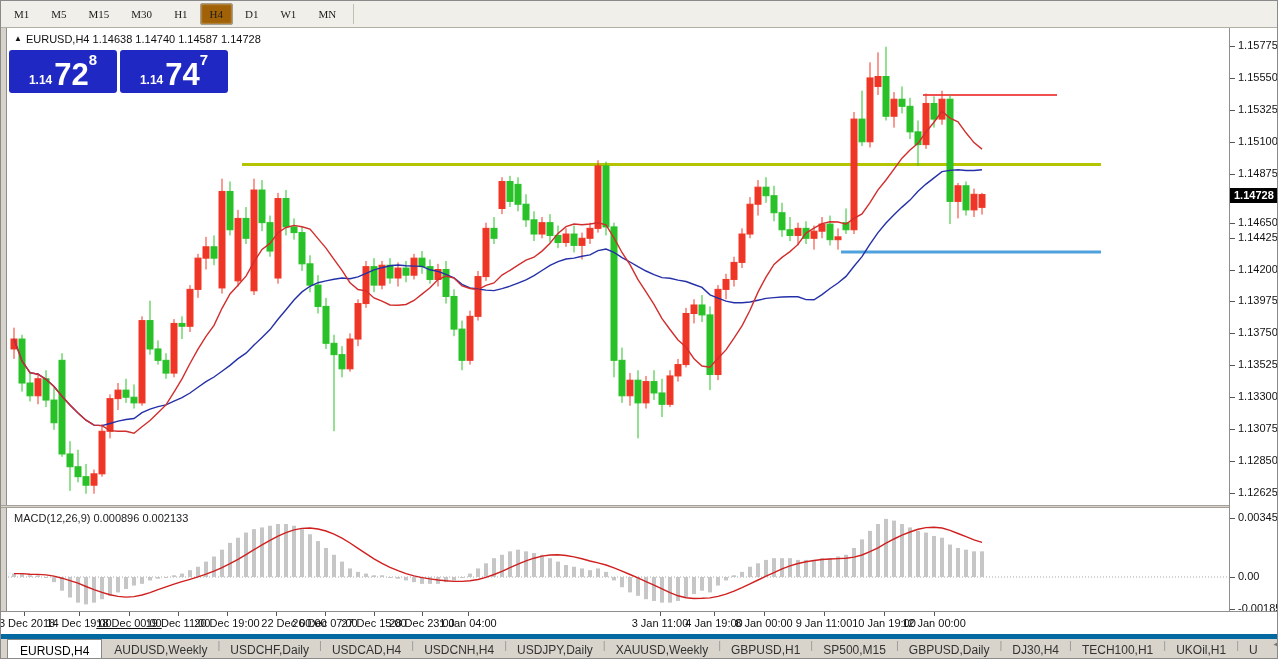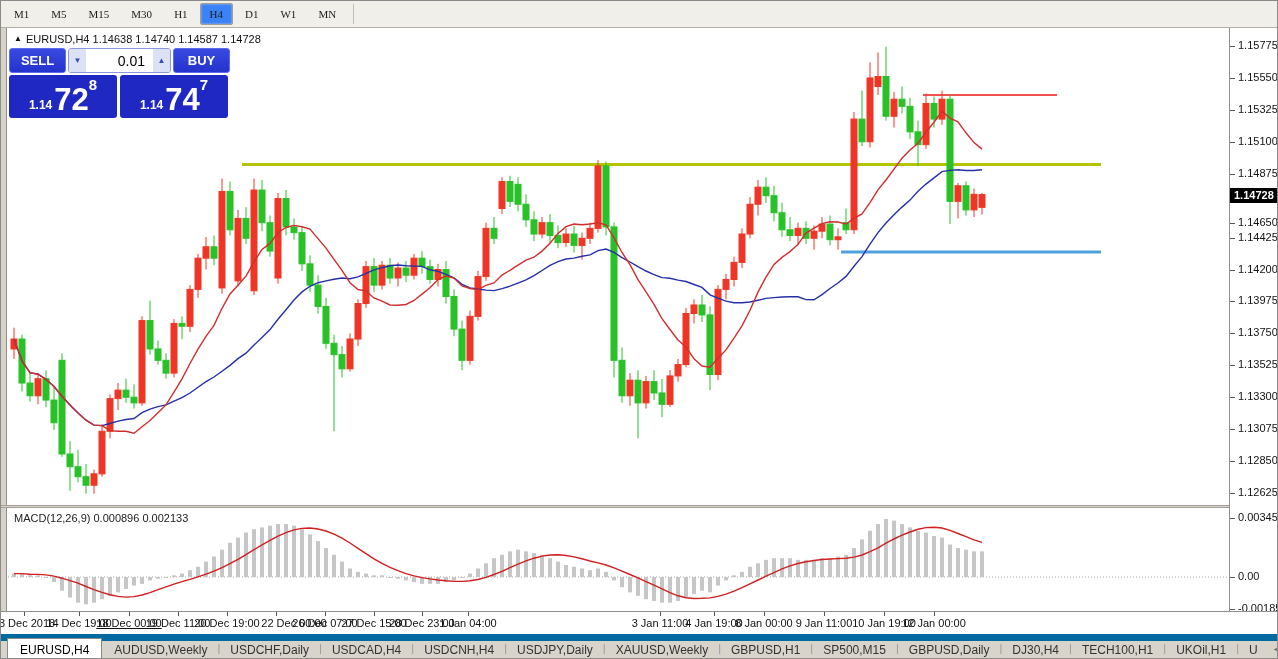--- a/index.html
+++ b/index.html
@@ -1,21 +1,21 @@
 <!DOCTYPE html>
 <html><head>
 <meta charset="utf-8">
 <style>
   html,body{margin:0;padding:0;background:#9b9b9b;}
   *{box-sizing:border-box;font-family:"Liberation Sans",sans-serif;}
   #win{position:relative;width:1278px;height:659px;background:#fff;overflow:hidden;border:1px solid #8a8a8a;}
   
   #toolbar{position:absolute;left:0;top:0;width:1278px;height:27px;background:#f1efe9;border-bottom:1px solid #b3afa5;display:flex;align-items:center;padding-left:2px;}
   .tfbtn{font-size:11px;color:#1c1c1c;padding:4px 9px;margin:0 1px;border:1px solid transparent;border-radius:2px;cursor:default;font-family:Liberation Serif, serif;}
-  .tfbtn.active{background:#3b82f6;border:1px solid #a39e90;box-shadow:inset 0 0 2px #d8d4c8;}
+  .tfbtn.active{background:#a16207;border:1px solid #a39e90;box-shadow:inset 0 0 2px #d8d4c8;}
   .tbsep{width:1px;height:20px;background:#c2beb4;margin:0 6px;}
   
   #lgutter{position:absolute;left:0;top:27px;width:6px;height:606px;background:#d7d3cb;border-right:1px solid #8f8f8f;}
   #plotsvg,#macdsvg{position:absolute;left:0;}
   #plotsvg{top:27px;}
   #macdsvg{top:507px;}
   
   #split{position:absolute;left:0;top:504px;width:1229px;height:3px;background:#d7d3cb;border-top:1px solid #a5a19a;border-bottom:1px solid #a5a19a;}
   #macdlabel{position:absolute;left:13px;top:511px;font-size:11px;color:#222;}
   
@@ -37,21 +37,21 @@
   #stepper{flex:1;display:flex;align-items:center;height:25px;background:#fff;border:1px solid #8d97e0;border-radius:3px;margin:0 2px;overflow:hidden;}
   .stepbtn{width:17px;height:23px;background:#dde1f6;color:#3947c0;font-size:8px;text-align:center;line-height:23px;cursor:default;}
   #volval{flex:1;text-align:right;padding-right:8px;font-size:14px;color:#000;}
   #trow2{display:flex;margin-top:2px;height:43px;}
   .pxblock{width:108px;background:#2028c4;border-radius:3px;color:#fff;display:flex;align-items:flex-end;justify-content:center;padding-bottom:3px;}
   .pxblock:first-child{margin-right:3px;}
   .pxsmall{font-size:12px;font-weight:bold;margin-right:2px;line-height:20px;}
   .pxbig{font-size:31px;font-weight:bold;line-height:31px;}
   .pxsup{font-size:15px;font-weight:bold;line-height:15px;align-self:flex-start;margin-top:2px;}
   
-  #tabbar{position:absolute;left:0;top:633px;width:1278px;height:26px;background:#d8d4cc;border-top:7px solid #0369a1;display:flex;align-items:center;padding-left:6px;}
+  #tabbar{position:absolute;left:0;top:633px;width:1278px;height:26px;background:#d8d4cc;border-top:5px solid #0369a1;display:flex;align-items:flex-start;padding-left:6px;}
   .tab{font-size:12px;color:#333;padding:4px 10px 5px 10px;white-space:nowrap;cursor:default;}
   .tab.active{background:#fff;border:1px solid #8a8a8a;border-bottom:none;color:#000;padding:4px 12px 6px 12px;margin-right:2px;}
   .tabsep{color:#999;font-size:11px;padding-bottom:5px;}
   #tabscroll{margin-left:auto;display:flex;align-items:center;padding:0 6px 4px 0;}
   .scrollarr{font-size:9px;padding:0 4px;cursor:default;}
 </style>
 </head>
 <body>
 
 <div id="win">
@@ -321,29 +321,20 @@
       <rect x="978" y="193.57428571428503" width="6" height="12.771428571430278" fill="#ef3626" stroke="#ef3626"></rect>
       <path d="M13.0 338.0 L21.0 360.0 L29.0 371.6 L37.0 373.2 L45.0 378.3 L53.0 385.6 L61.0 395.2 L69.0 404.0 L77.0 412.0 L85.0 419.2 L93.0 424.1 L101.0 424.6 L109.0 422.5 L117.0 420.1 L125.0 418.5 L133.0 417.5 L141.0 411.7 L149.0 408.2 L157.0 405.6 L165.0 403.9 L173.0 400.1 L181.0 396.7 L189.0 392.0 L197.0 386.3 L205.0 380.7 L213.0 376.0 L221.0 370.3 L229.0 364.4 L237.0 357.6 L245.0 352.2 L253.0 344.1 L261.0 336.4 L269.0 328.6 L277.0 318.3 L285.0 308.7 L293.0 299.0 L301.0 290.9 L309.0 285.3 L317.0 281.7 L325.0 279.9 L333.0 278.3 L341.0 277.0 L349.0 277.7 L357.0 275.9 L365.0 272.3 L373.0 268.9 L381.0 266.7 L389.0 264.8 L397.0 264.0 L405.0 264.7 L413.0 265.1 L421.0 265.4 L429.0 268.8 L437.0 270.4 L445.0 273.4 L453.0 276.9 L461.0 283.4 L469.0 287.0 L477.0 288.0 L485.0 289.1 L493.0 289.6 L501.0 287.6 L509.0 285.2 L517.0 282.1 L525.0 278.8 L533.0 274.6 L541.0 269.5 L549.0 264.4 L557.0 260.6 L565.0 258.0 L573.0 257.1 L581.0 255.3 L589.0 253.9 L597.0 249.6 L605.0 248.0 L613.0 251.3 L621.0 256.6 L629.0 261.0 L637.0 265.7 L645.0 270.0 L653.0 273.7 L661.0 276.6 L669.0 277.2 L677.0 279.1 L685.0 280.5 L693.0 283.5 L701.0 286.4 L709.0 293.8 L717.0 297.2 L725.0 300.1 L733.0 301.7 L741.0 301.7 L749.0 301.0 L757.0 299.2 L765.0 297.4 L773.0 296.6 L781.0 296.0 L789.0 295.8 L797.0 295.8 L805.0 298.6 L813.0 298.8 L821.0 293.6 L829.0 287.5 L837.0 282.0 L845.0 275.4 L853.0 265.3 L861.0 255.6 L869.0 243.1 L877.0 231.6 L885.0 222.0 L893.0 213.8 L901.0 206.1 L909.0 199.1 L917.0 190.2 L925.0 183.1 L933.0 176.9 L941.0 170.6 L949.0 169.4 L957.0 168.7 L965.0 169.5 L973.0 169.5 L981.0 168.8 " fill="none" stroke="#2530a8" stroke-width="1.4"></path>
       <path d="M13.0 338.0 L21.0 360.0 L29.0 371.6 L37.0 373.2 L45.0 378.3 L53.0 385.6 L61.0 395.2 L69.0 404.0 L77.0 412.0 L85.0 419.2 L93.0 424.1 L101.0 424.6 L109.0 429.6 L117.0 430.2 L125.0 430.3 L133.0 432.3 L141.0 425.7 L149.0 419.5 L157.0 411.7 L165.0 403.9 L173.0 391.1 L181.0 377.9 L189.0 362.5 L197.0 348.1 L205.0 335.4 L213.0 324.4 L221.0 307.3 L229.0 292.9 L237.0 284.3 L245.0 275.1 L253.0 260.9 L261.0 248.4 L269.0 242.4 L277.0 231.7 L285.0 226.5 L293.0 224.4 L301.0 225.8 L309.0 228.1 L317.0 237.6 L325.0 247.1 L333.0 258.4 L341.0 269.3 L349.0 281.7 L357.0 288.5 L365.0 289.8 L373.0 297.0 L381.0 300.2 L389.0 304.0 L397.0 304.3 L405.0 303.5 L413.0 299.5 L421.0 293.1 L429.0 286.8 L437.0 278.6 L445.0 275.0 L453.0 277.1 L461.0 284.9 L469.0 287.5 L477.0 288.5 L485.0 284.3 L493.0 281.9 L501.0 274.1 L509.0 269.3 L517.0 264.1 L525.0 259.2 L533.0 256.2 L541.0 250.1 L549.0 242.2 L557.0 232.4 L565.0 225.6 L573.0 223.0 L581.0 223.8 L589.0 223.0 L597.0 221.7 L605.0 223.8 L613.0 236.8 L621.0 251.5 L629.0 263.7 L637.0 278.7 L645.0 290.8 L653.0 303.4 L661.0 317.6 L669.0 328.5 L677.0 339.0 L685.0 346.1 L693.0 357.7 L701.0 365.0 L709.0 366.2 L717.0 357.3 L725.0 348.9 L733.0 337.2 L741.0 324.9 L749.0 309.2 L757.0 291.1 L765.0 276.1 L773.0 263.4 L781.0 256.4 L789.0 250.6 L797.0 243.4 L805.0 232.1 L813.0 227.2 L821.0 222.6 L829.0 220.7 L837.0 221.0 L845.0 223.1 L853.0 217.4 L861.0 212.9 L869.0 201.7 L877.0 188.9 L885.0 179.0 L893.0 168.2 L901.0 157.2 L909.0 148.9 L917.0 142.3 L925.0 131.0 L933.0 121.2 L941.0 110.3 L949.0 117.1 L957.0 120.8 L965.0 131.8 L973.0 141.6 L981.0 148.1 " fill="none" stroke="#d22d2d" stroke-width="1.4"></path>
     </svg>
 
   <div id="title">
     <span class="tri">▲</span><span>EURUSD,H4  1.14638 1.14740 1.14587 1.14728</span>
   </div>
 
   <div id="tpanel">
-    <div id="trow1">
-      <div class="tradebtn">SELL</div>
-      <div id="stepper">
-        <div class="stepbtn">▼</div>
-        <div id="volval">0.01</div>
-        <div class="stepbtn">▲</div>
-      </div>
-      <div class="tradebtn">BUY</div>
-    </div>
     <div id="trow2">
       <div class="pxblock">
         <span class="pxsmall">1.14</span>
         <span class="pxbig">72</span>
         <span class="pxsup">8</span>
       </div>
       <div class="pxblock">
         <span class="pxsmall">1.14</span>
         <span class="pxbig">74</span>
         <span class="pxsup">7</span>

